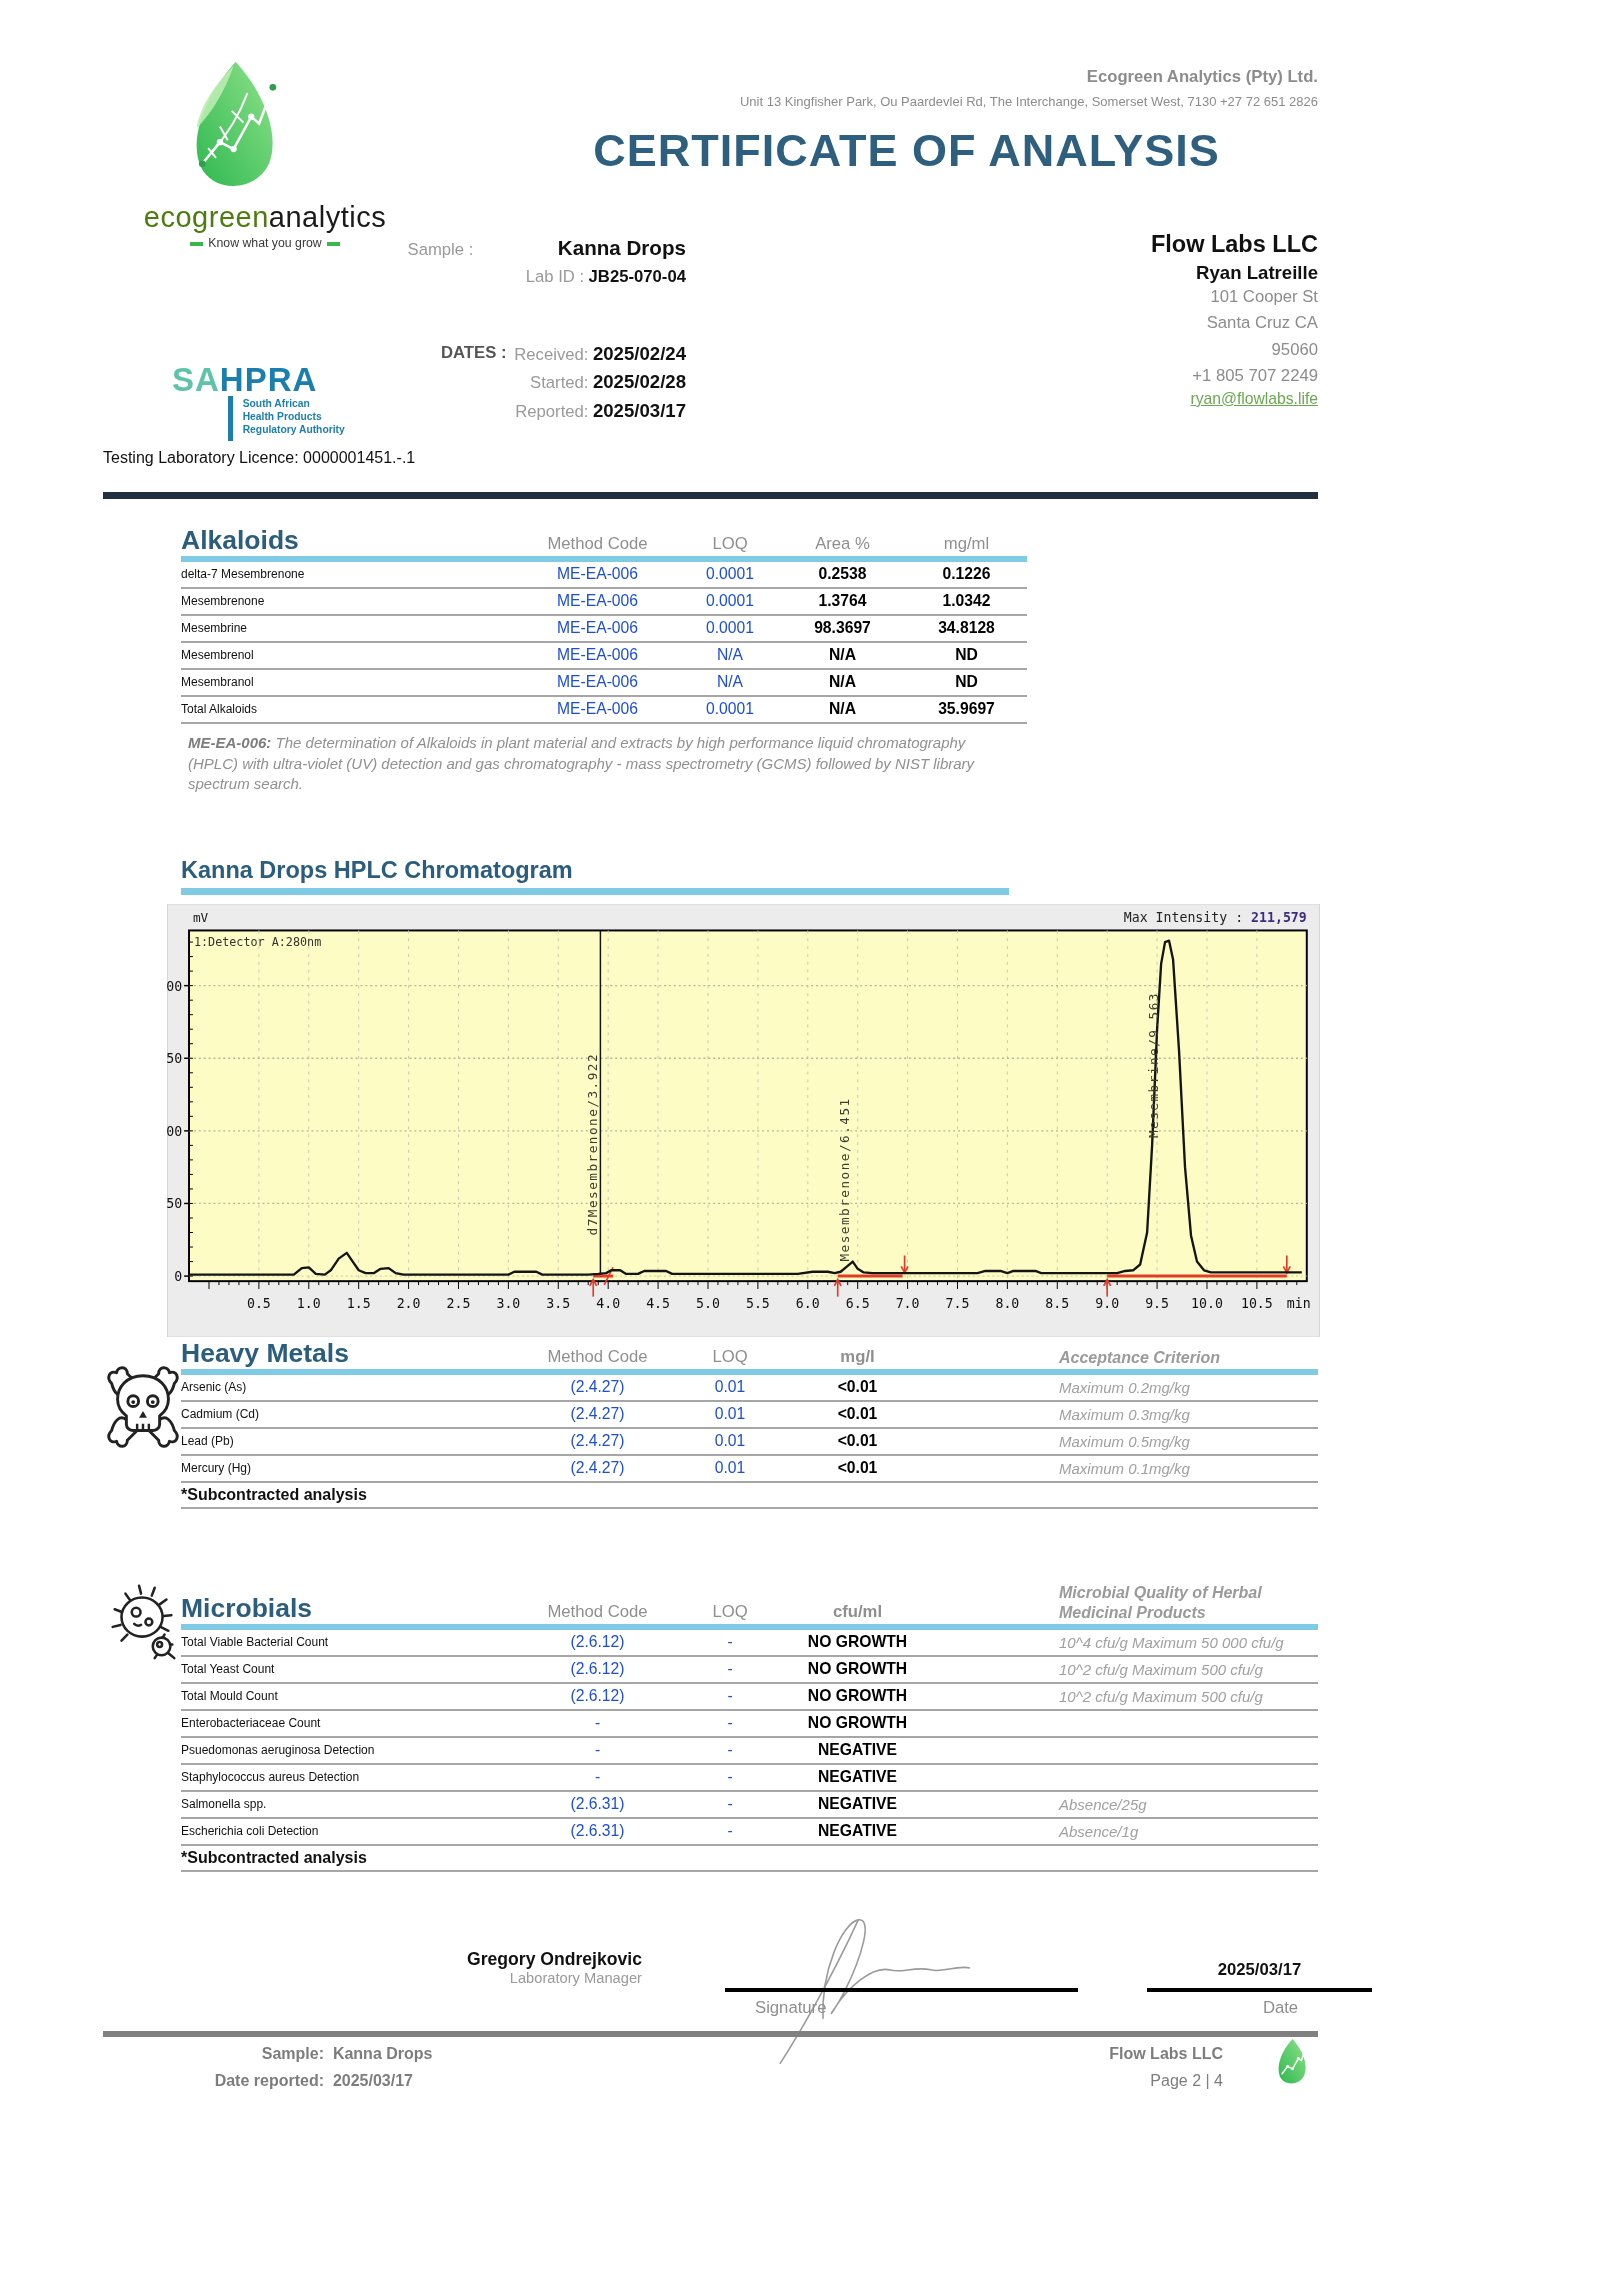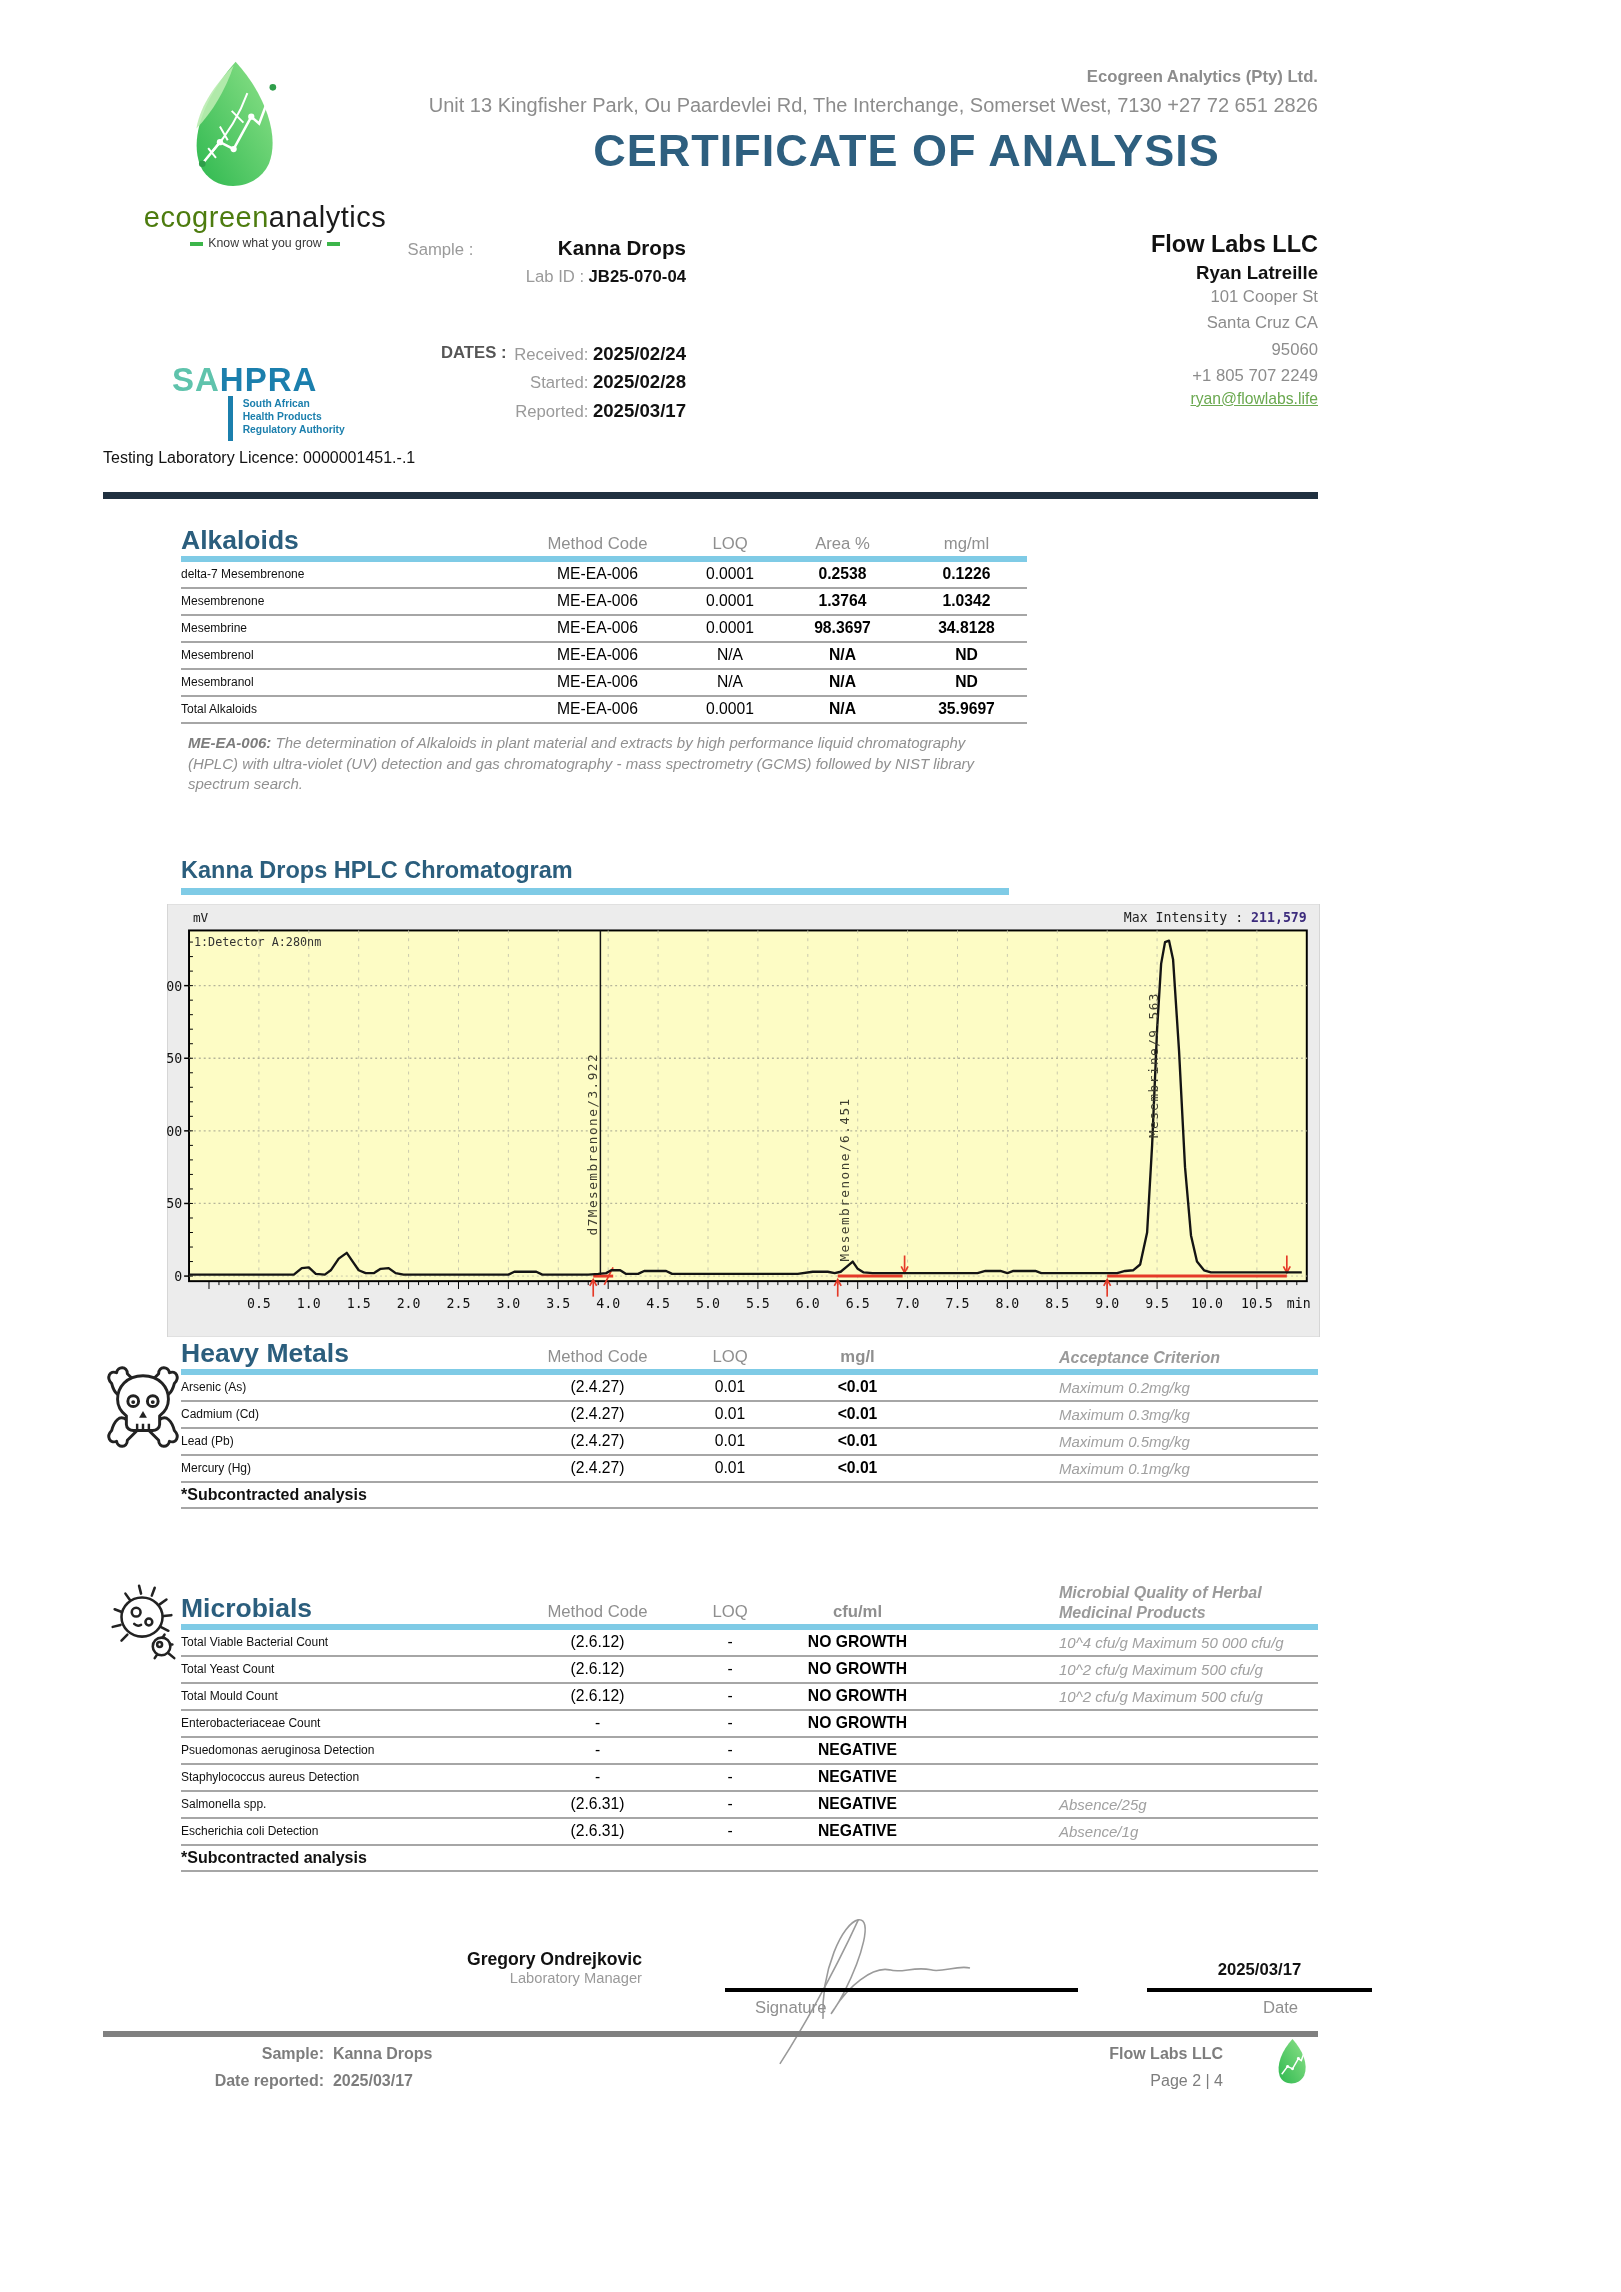--- a/index.html
+++ b/index.html
@@ -3,21 +3,21 @@
 <meta charset="utf-8">
 <style>
   * { margin:0; padding:0; box-sizing:border-box; }
   body { background:#fff; font-family:"Liberation Sans", sans-serif; }
   .page { position:relative; width:1621px; height:2293px; background:#fff; overflow:hidden; }
   .abs { position:absolute; }
   .cmono { font-family:"DejaVu Sans Mono", monospace; }
 
   
   .company-name { font-size:16.7px; font-weight:bold; color:#8c8c8c; text-align:right; }
-  .company-addr { font-size:20px; color:#8c8c8c; text-align:right; }
+  .company-addr { font-size:13px; color:#8c8c8c; text-align:right; }
   .coa-title { font-size:45px; font-weight:bold; color:#2e5f7f; letter-spacing:1px; text-align:center; }
   .lbl { color:#9a9a9a; font-size:16.7px; }
   .val-big { font-size:20.6px; font-weight:bold; color:#111; }
   .val-md { font-size:16.7px; font-weight:bold; color:#111; }
   .client-name { font-size:23.5px; font-weight:bold; color:#111; text-align:right; }
   .client-contact { font-size:18.6px; font-weight:bold; color:#111; text-align:right; }
   .client-line { font-size:16.7px; color:#8c8c8c; text-align:right; line-height:26.5px; }
   .email { font-size:15.7px; color:#6aa84f; text-decoration:underline; text-align:right; display:block; }
   .dates-caption { font-size:16.7px; font-weight:bold; color:#555; }
   .date-row { display:flex; justify-content:flex-end; align-items:baseline; line-height:27.4px; }
@@ -37,21 +37,21 @@
   .ttitle { font-size:26.5px; font-weight:bold; color:#2b5e7d; }
   .thead { display:grid; align-items:end; }
   .th { font-size:16.7px; color:#8f8f8f; text-align:center; padding-bottom:2px; }
   .th-bold { font-weight:bold; }
   .th-crit { font-style:italic; font-weight:bold; color:#9a9a9a; text-align:left; padding-left:123px; font-size:16px; line-height:20.6px; }
   .bluebar { background:#7fcbe6; height:5.9px; width:100%; }
   .trow { display:grid; align-items:center; border-bottom:2.5px solid #a6a6a6; height:27px; }
   .t-alk .trow, .t-alk.thead { grid-template-columns:333px 167px 98px 127px 121px; }
   .t-wide .trow, .t-wide.thead { grid-template-columns:333px 167px 98px 157px 382px; }
   .c-name { font-size:12px; color:#111; text-align:left; }
-  .c-plain { font-size:15.7px; color:#000000; text-align:center; }
+  .c-plain { font-size:15.7px; color:#1d4ed8; text-align:center; }
   .c-bold { font-size:15.7px; color:#000; font-weight:bold; text-align:center; }
   .c-crit { font-size:15px; color:#a0a0a0; font-style:italic; text-align:left; padding-left:123px; }
   .subrow { font-size:16px; font-weight:bold; color:#111; border-bottom:2.5px solid #a6a6a6; height:26.5px; display:flex; align-items:center; }
   .note { font-size:15px; font-style:italic; color:#909090; line-height:20.6px; }
   .note b { color:#7d7d7d; }
   .chromo-title { font-size:23.5px; font-weight:bold; color:#2b5e7d; }
 
   
   .sig-name { font-size:17.6px; font-weight:bold; color:#111; text-align:right; }
   .sig-role { font-size:14.7px; color:#9a9a9a; text-align:right; }

